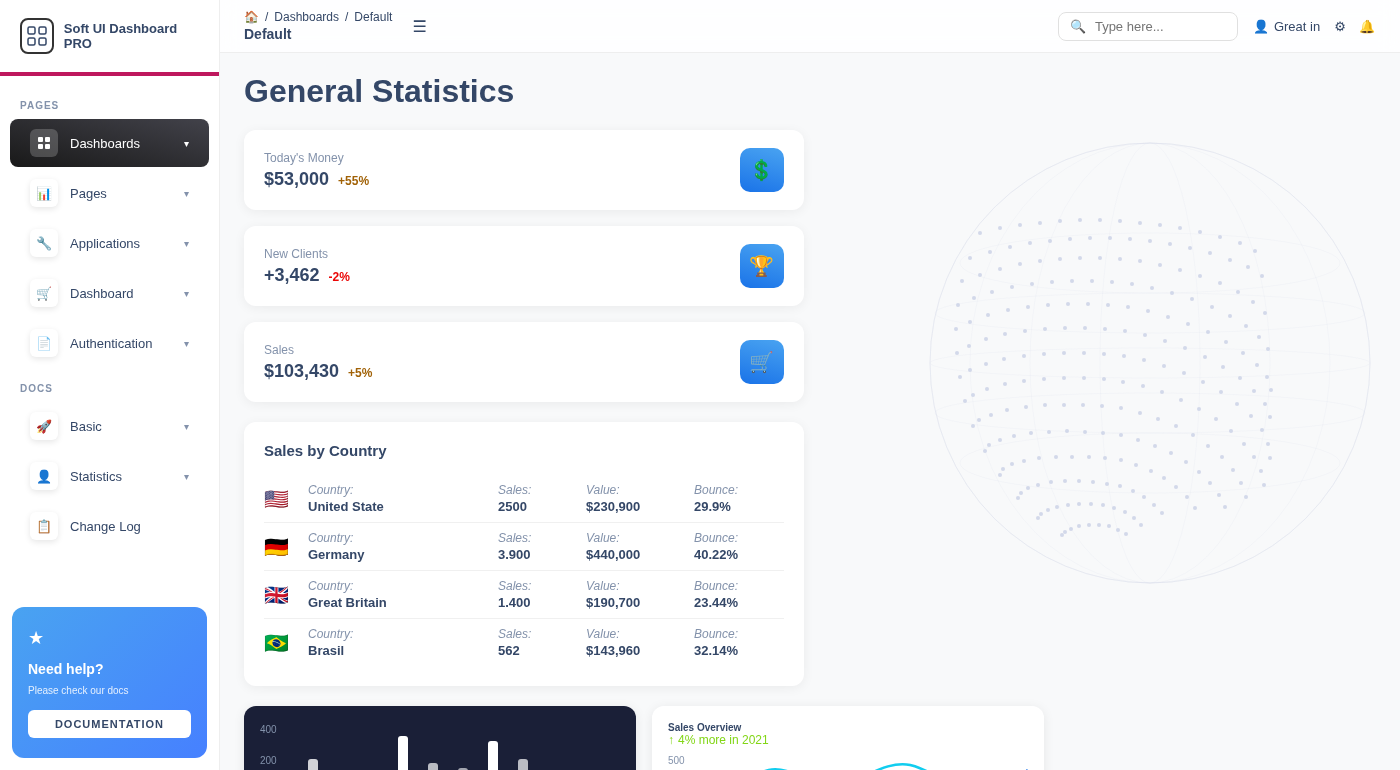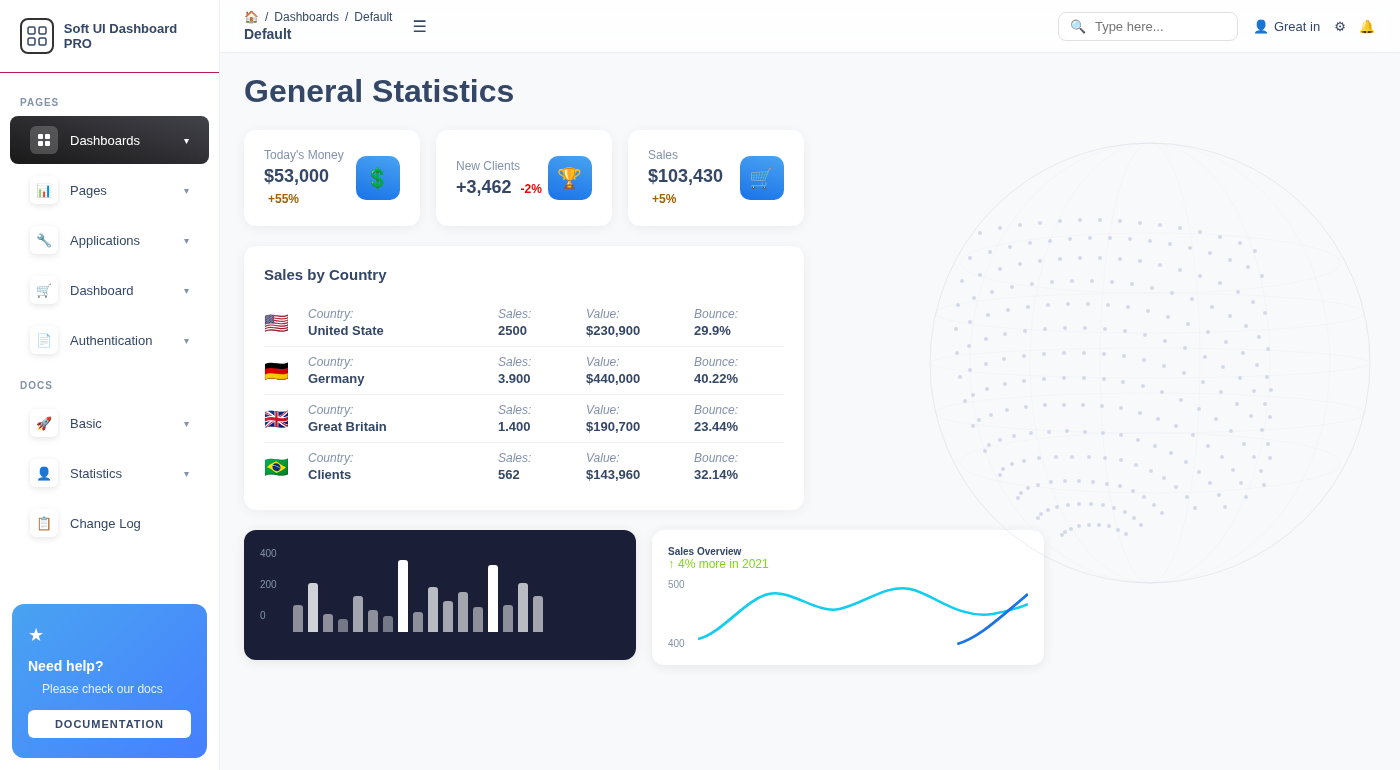--- a/index.html
+++ b/index.html
@@ -14,21 +14,21 @@
       display: flex;
       flex-direction: column;
       border-right: 1px solid #eee;
       position: relative;
     }
     .sidebar-logo {
       display: flex;
       align-items: center;
       padding: 18px 20px;
       gap: 10px;
-      border-bottom: 1px solid #be185d;
+      border-bottom: 4px solid #be185d;
     }
     .logo-icon {
       width: 36px; height: 36px;
       border: 2px solid #333;
       border-radius: 8px;
       display: flex; align-items: center; justify-content: center;
       font-size: 14px; font-weight: bold; color: #333;
     }
     .logo-text { font-size: 13px; font-weight: 700; color: #344767; }
 
@@ -79,21 +79,21 @@
       border-radius: 12px;
       background: linear-gradient(195deg, #42c0c0, #4680ff);
       color: #fff;
       display: flex;
       flex-direction: column;
       align-items: flex-start;
       gap: 8px;
     }
     .help-star-icon { font-size: 18px; margin-bottom: 4px; }
     .help-title { font-size: 14px; font-weight: 700; }
-    .help-subtitle { font-size: 12px; opacity: 0.85; margin-left: 14px; }
+    .help-subtitle { font-size: 10px; opacity: 0.85; }
     .help-btn {
       margin-top: 6px;
       width: 100%;
       padding: 8px 0;
       background: #fff;
       color: #344767;
       border: none;
       border-radius: 6px;
       font-size: 11px;
       font-weight: 700;
@@ -168,21 +168,21 @@
       overflow-y: auto;
       padding: 20px 24px;
       position: relative;
     }
 
     .page-title { font-size: 32px; font-weight: 700; color: #344767; margin-bottom: 20px; }
 
     
     .stats-row {
       display: grid;
-      grid-template-columns: 1fr 1fr 1fr;
+      grid-template-columns: 1fr;
       gap: 16px;
       max-width: 560px;
       margin-bottom: 20px;
     }
     .stat-card {
       background: #fff;
       border-radius: 12px;
       padding: 18px 20px;
       display: flex;
       align-items: center;
@@ -785,21 +785,21 @@
           <div>
             <div class="country-col-label">Bounce:</div>
             <div class="country-col-val">23.44%</div>
           </div>
         </div>
 
         <div class="country-row">
           <span class="country-flag">🇧🇷</span>
           <div>
             <div class="country-col-label">Country:</div>
-            <div class="country-col-val">Clients</div>
+            <div class="country-col-val">Brasil</div>
           </div>
           <div>
             <div class="country-col-label">Sales:</div>
             <div class="country-col-val">562</div>
           </div>
           <div>
             <div class="country-col-label">Value:</div>
             <div class="country-col-val">$143,960</div>
           </div>
           <div>

